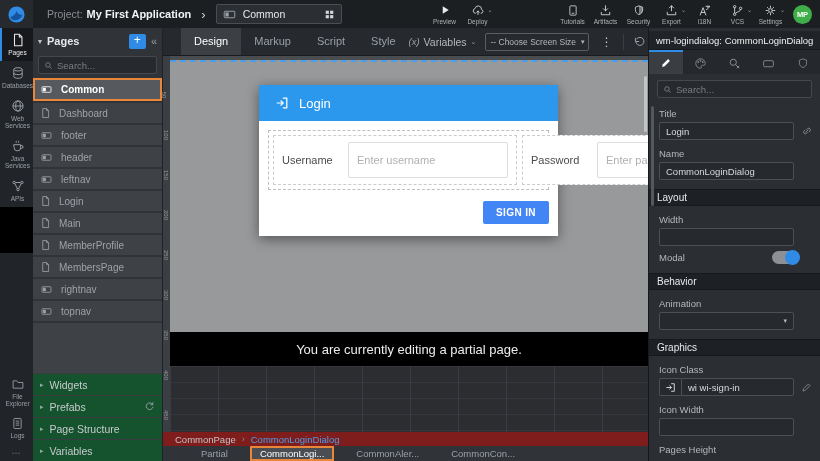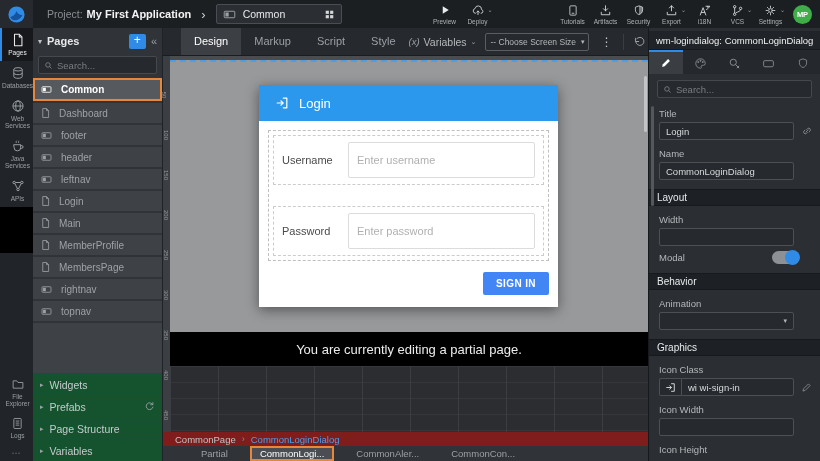--- a/index.html
+++ b/index.html
@@ -78,21 +78,21 @@
 
   .canvas{height:276px;margin-left:7px;background:#98999b;position:relative;border-top:4px solid #4a4d50;flex:none;}
   .sel-line{position:absolute;top:0;left:0;right:0;border-top:2px dashed #4b9fea;}
   .canvas-scroll{position:absolute;right:1px;top:16px;width:3px;height:56px;background:#c2c4c6;border-radius:2px;}
 
   
   .dialog{position:absolute;left:89px;top:25px;width:299px;background:#fff;box-shadow:0 3px 12px rgba(0,0,0,.45);}
   .dlg-header{height:36px;background:#2b97ed;display:flex;align-items:center;padding:0 16px;gap:10px;cursor:move;}
   .dlg-title{color:#fff;font-size:13px;}
   .dlg-body{padding:9px 9px 0;}
-  .form-outer{border:1px dashed #bfbfbf;padding:4px;display:flex;flex-direction:column;gap:21px;}
+  .form-outer{border:1px dashed #bfbfbf;padding:4px;display:flex;flex-direction:row;gap:5px;}
   .form-row{border:1px dashed #cccccc;display:flex;align-items:center;padding:6px 8px;gap:8px;background:#fff;}
   .form-row label{width:58px;font-size:11px;color:#4a4a4a;flex:none;}
   .form-row input{flex:1;min-width:0;height:36px;border:1px solid #dcdcdc;border-radius:2px;padding:0 8px;font-size:11px;color:#333;font-family:inherit;outline:none;}
   .form-row input::placeholder{color:#b0b0b0;}
   .dlg-footer{padding:11px 9px 12px;display:flex;justify-content:flex-end;}
   .signin-btn{background:#4285f4;color:#fff;border:none;font-size:10px;font-weight:bold;letter-spacing:.4px;padding:6px 13px;border-radius:2px;font-family:inherit;cursor:pointer;}
 
   .banner{height:34px;margin-left:7px;background:#000;color:#ececec;font-size:13px;display:flex;align-items:center;justify-content:center;flex:none;}
   .grid-area{height:66px;margin-left:7px;background-color:#2b2d31;flex:none;
     background-image:repeating-linear-gradient(to right,#3a3d41 0 1px,transparent 1px 48px),
@@ -688,16 +688,16 @@
             <path d="M2.8 13.2l1-3.4 7-7 2.4 2.4-7 7z" fill="none" stroke="currentColor" stroke-width="1.2"></path>
           </svg>
       </span>
     </div>
 
     <div class="p-label">Icon Width</div>
     <div class="p-row">
       <input class="p-input" value="" style="">
     </div>
 
-    <div class="p-label">Icon Height</div>
+    <div class="p-label">Pages Height</div>
 
   </div>
 </div>
 
 </body></html>

